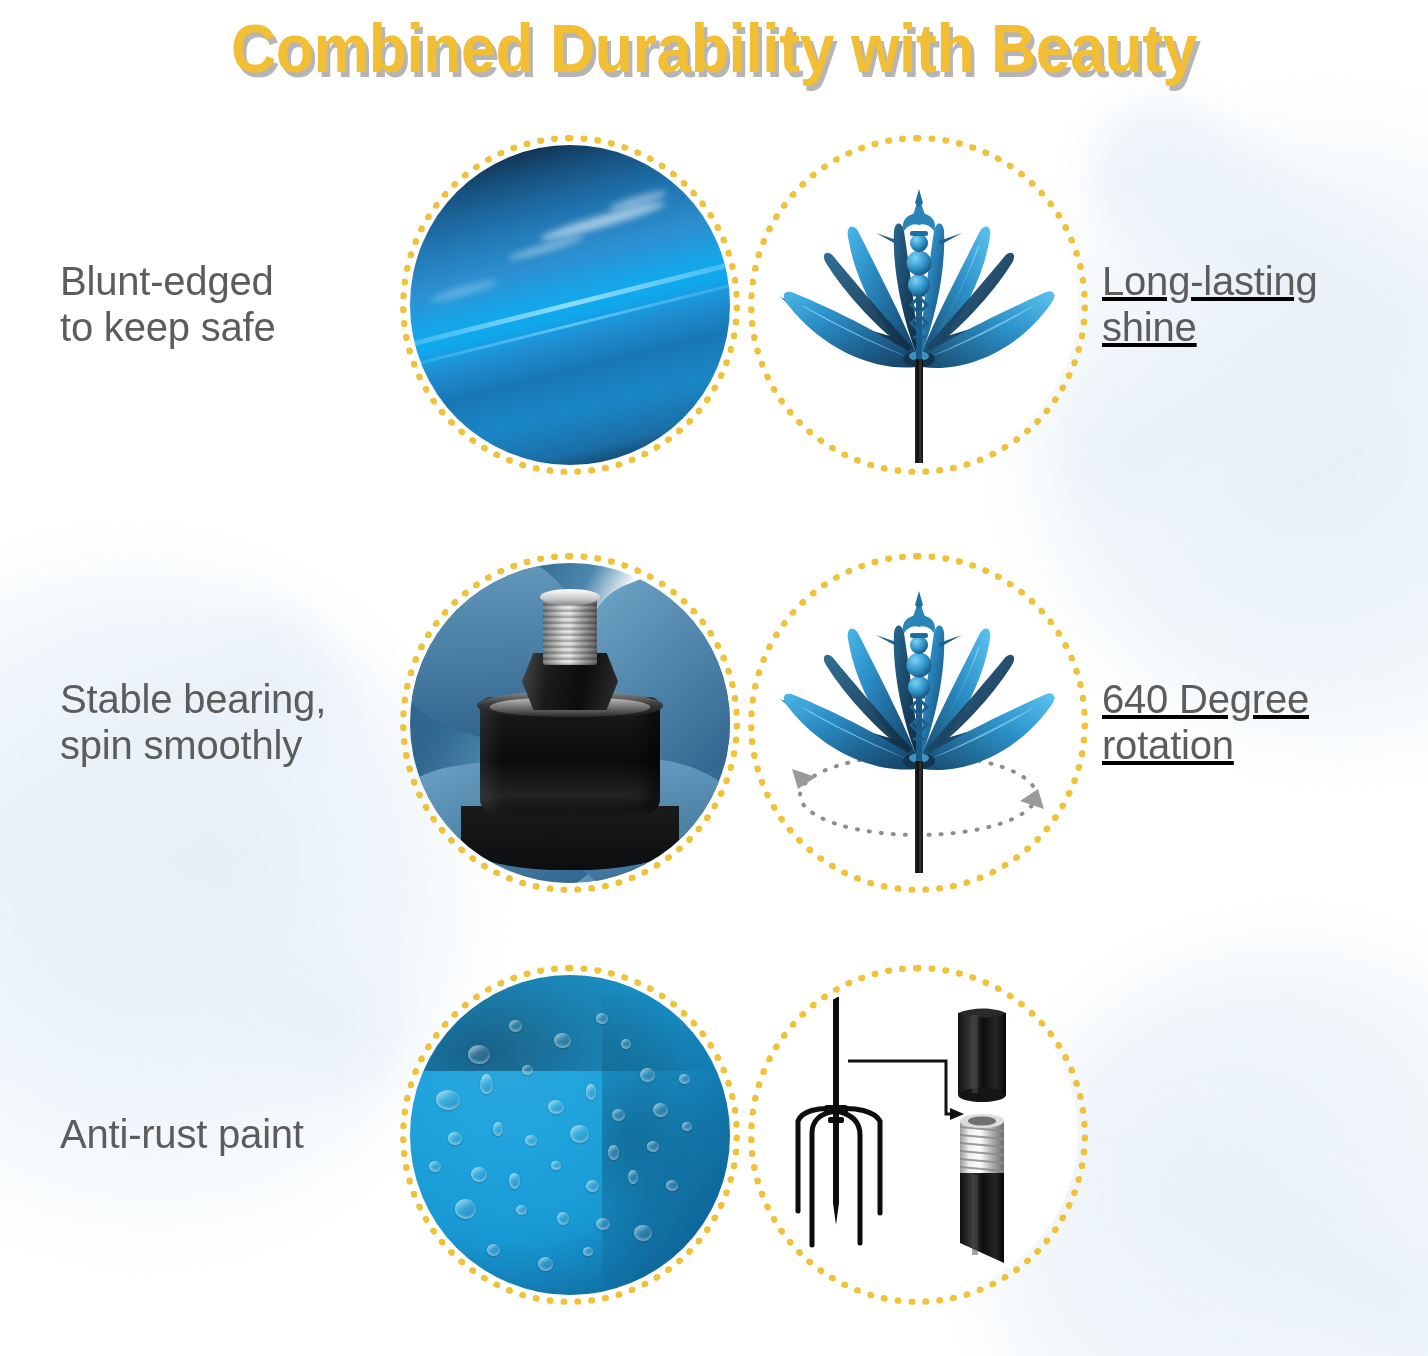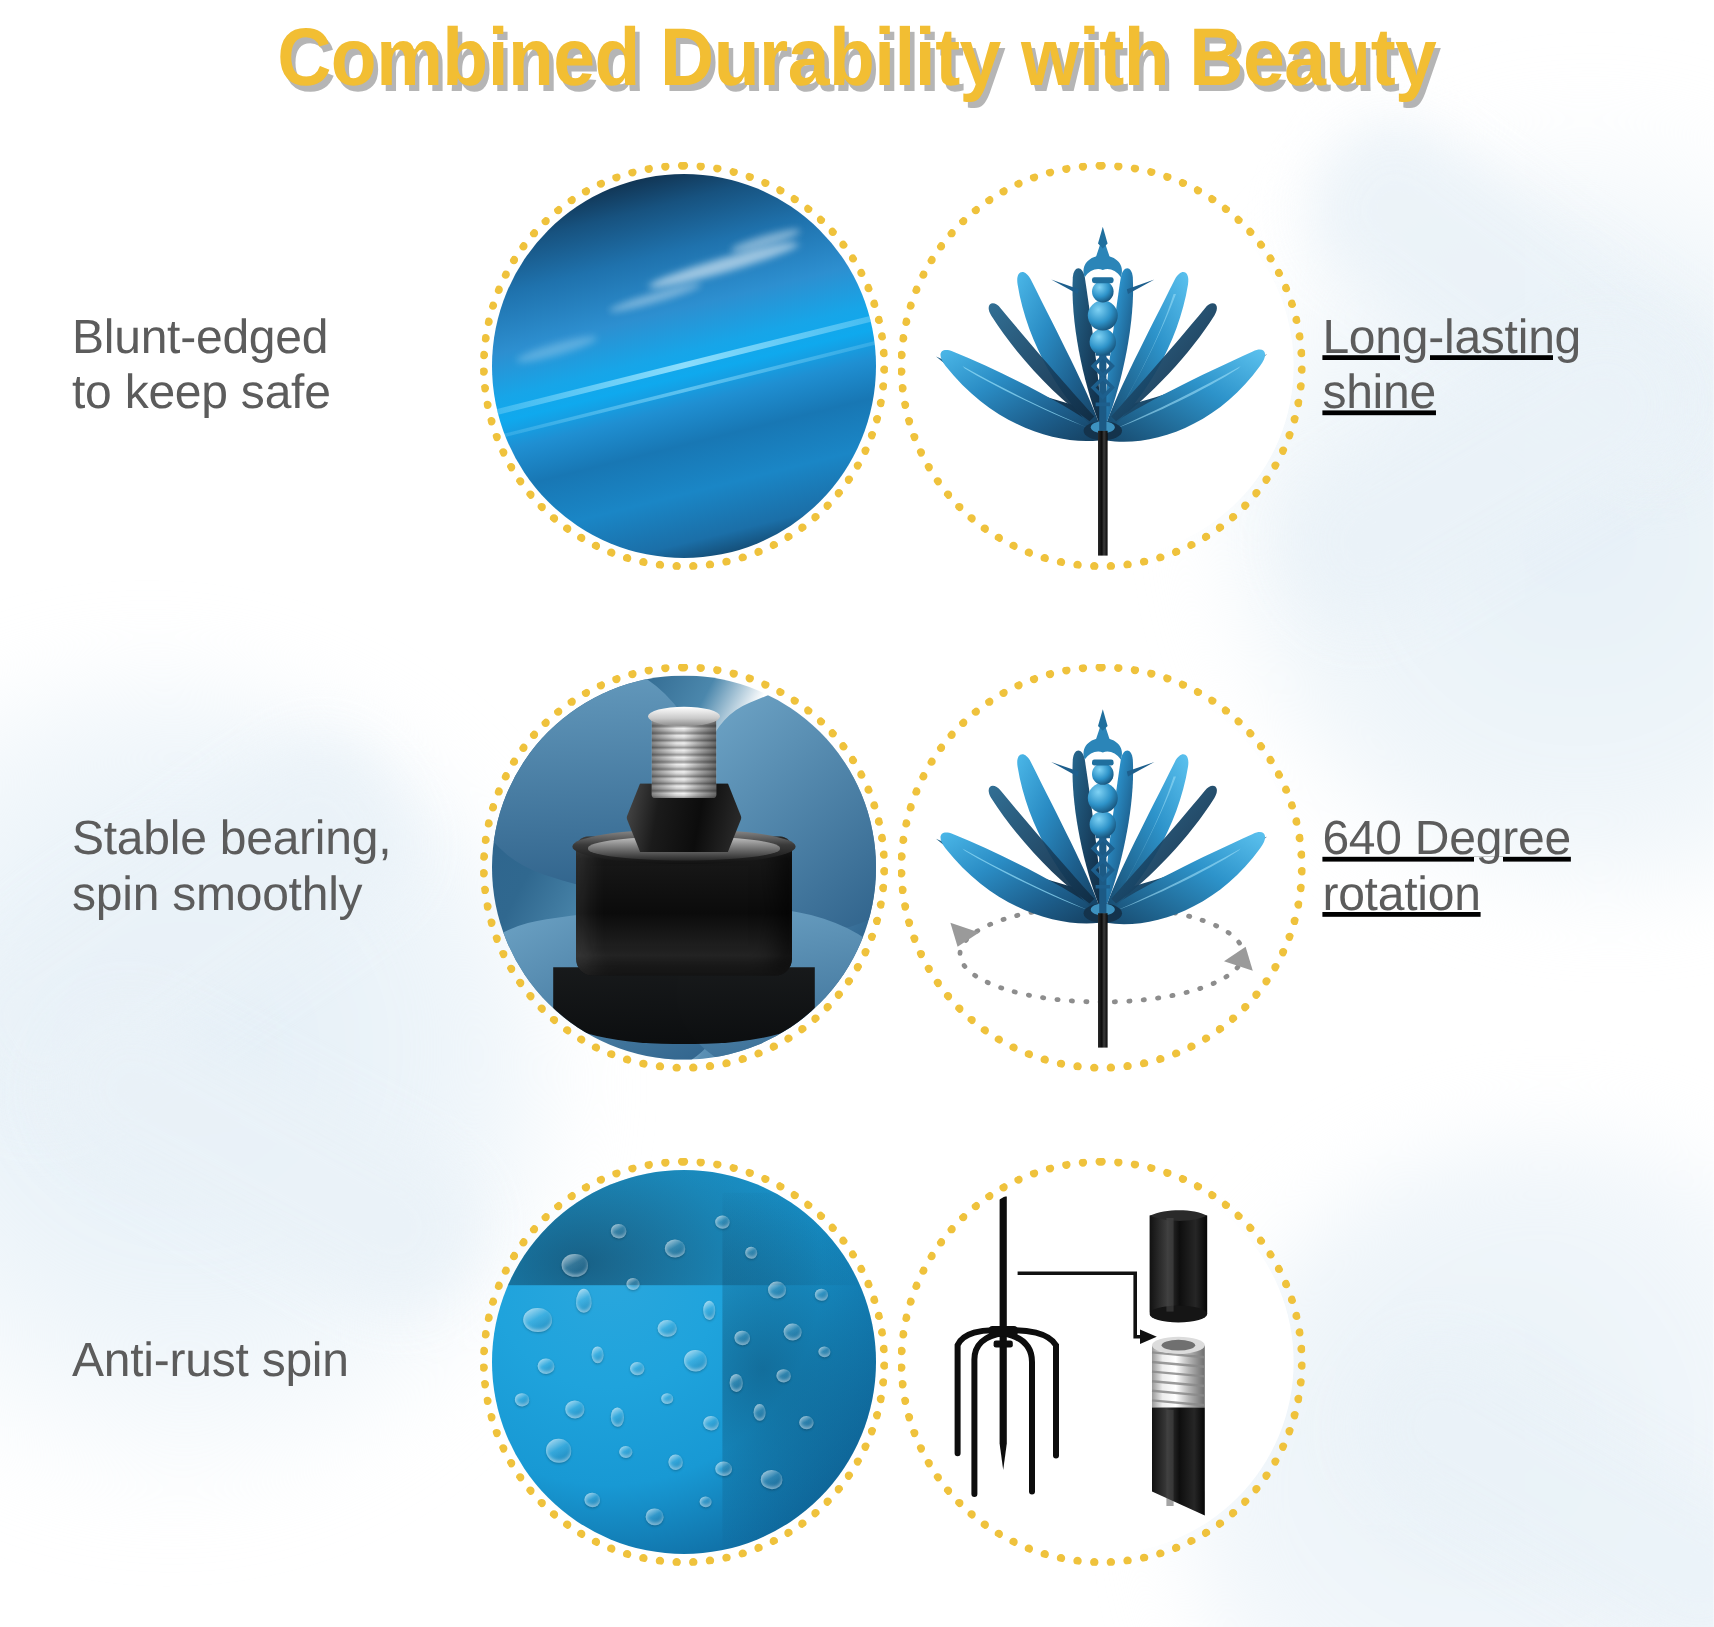--- a/index.html
+++ b/index.html
@@ -437,21 +437,21 @@
         <div class="caption">640 Degree
 rotation</div>
       </div>
     </div>
   </div>
 
   <div class="row row-2">
 
     <div class="cell cell-left">
       <div class="cell-inner">
-        <div class="caption">Anti-rust spin</div>
+        <div class="caption">Anti-rust paint</div>
         <div class="dotcircle">
           <div class="photo ph-water">
             <div class="dark-top"></div>
             <div class="dark-right"></div>
             <div class="drop" style="left:18%;top:22%;width:22px;height:19px;"></div>
             <div class="drop" style="left:31%;top:14%;width:13px;height:12px;"></div>
             <div class="drop" style="left:45%;top:18%;width:17px;height:15px;"></div>
             <div class="drop" style="left:58%;top:12%;width:12px;height:11px;"></div>
             <div class="drop" style="left:66%;top:20%;width:10px;height:10px;"></div>
             <div class="drop" style="left:72%;top:29%;width:15px;height:14px;"></div>

